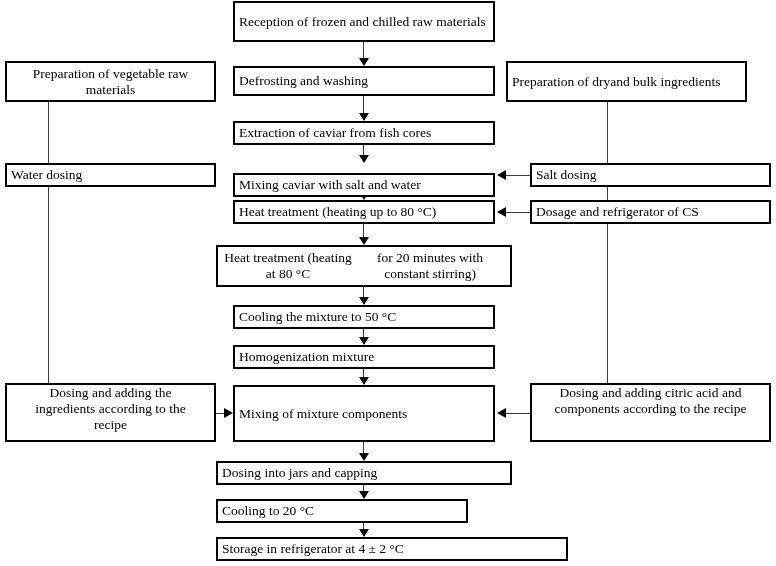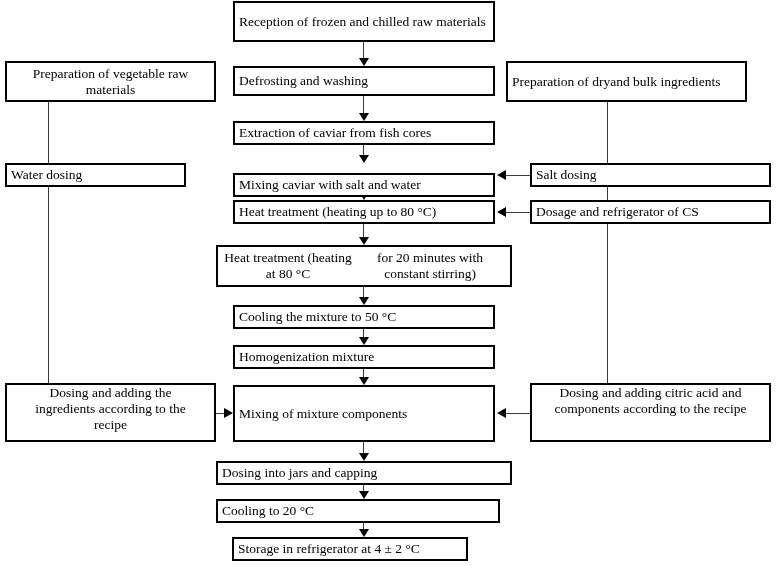--- a/index.html
+++ b/index.html
@@ -110,33 +110,33 @@
   </div>
 
   <div class="node" style="left:233px; top:385px; width:262px; height:57px;">
     <span>Mixing of mixture components</span>
   </div>
 
   <div class="node" style="left:216px; top:461px; width:296px; height:24px;">
     <span>Dosing into jars and capping</span>
   </div>
 
-  <div class="node" style="left:216px; top:499px; width:284px; height:24px;">
+  <div class="node" style="left:216px; top:499px; width:252px; height:24px;">
     <span>Cooling to 20 °C</span>
   </div>
 
-  <div class="node" style="left:232px; top:537px; width:236px; height:24px;">
+  <div class="node" style="left:216px; top:537px; width:352px; height:24px;">
     <span>Storage in refrigerator at 4 ± 2 °C</span>
   </div>
 
   <div class="node" style="left:5px; top:61px; width:211px; height:41px;">
     <span>Preparation of vegetable raw materials</span>
   </div>
 
-  <div class="node" style="left:5px; top:163px; width:181px; height:24px;">
+  <div class="node" style="left:5px; top:163px; width:211px; height:24px;">
     <span>Water dosing</span>
   </div>
 
   <div class="node" style="left:5px; top:383px; width:211px; height:59px; flex-direction:column;">
     <span>Dosing and adding the</span>
     <span>ingredients according to the</span>
     <span>recipe</span>
   </div>
 
   <div class="node" style="left:506px; top:61px; width:241px; height:41px; flex-direction:row;">

